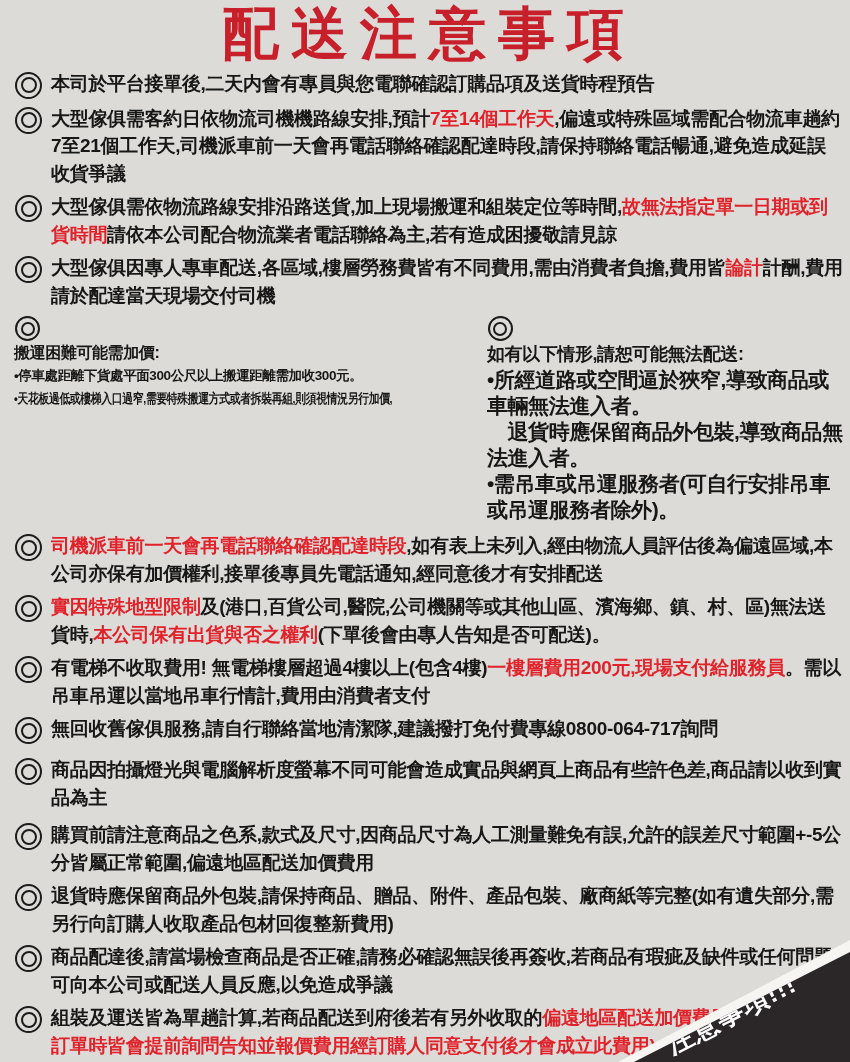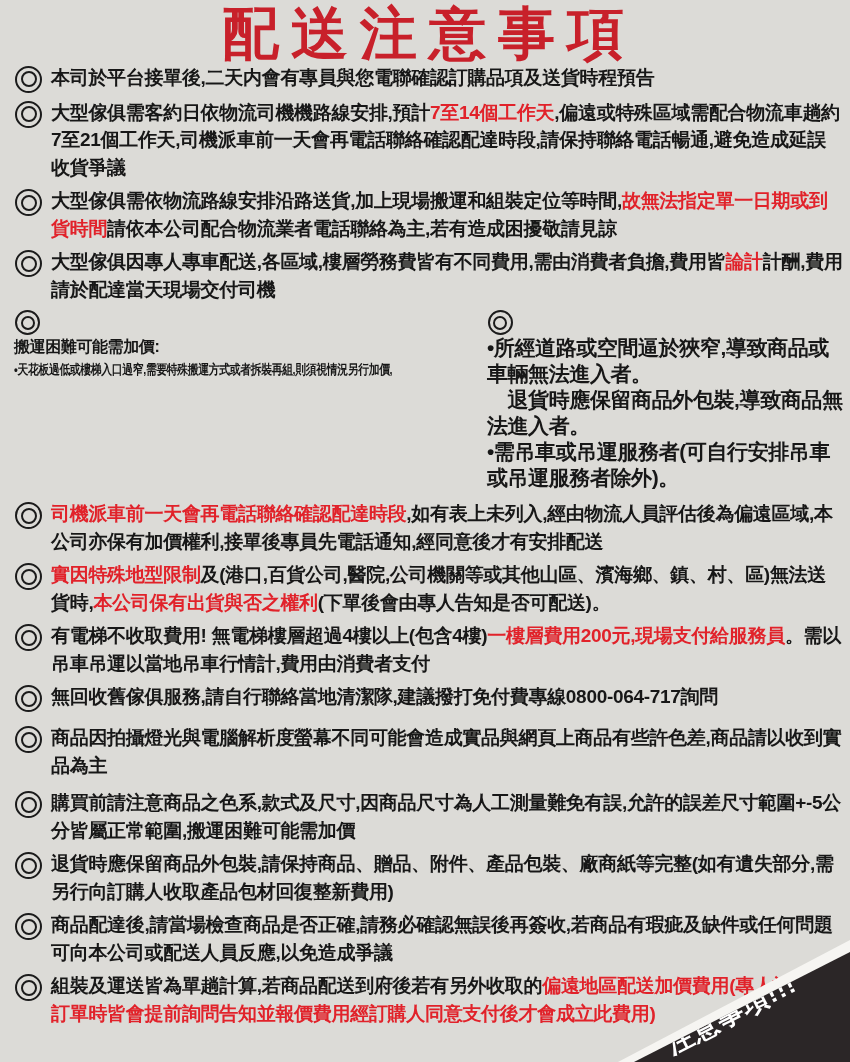--- a/index.html
+++ b/index.html
@@ -4,21 +4,21 @@
 <style>
   html,body{margin:0;padding:0;}
   body{
     width:850px;height:1062px;overflow:hidden;position:relative;
     background:#dcdbd7;color:#171717;
     font-family:"Liberation Sans","DejaVu Sans",sans-serif;
     font-weight:bold;
   }
   .page{padding:4px 6px 0 14px;}
   .title{text-align:center;margin:0;font-weight:bold;line-height:1.05;}
-  .t-red{color:#c8202a;font-size:57px;letter-spacing:12px;margin-bottom:0;}
+  .t-red{color:#c8202a;font-size:57px;letter-spacing:12px;margin-bottom:6px;}
   .t-blue{color:#1c3a9e;font-size:59px;letter-spacing:13px;margin:2px 0 8px 0;}
   .row{display:flex;align-items:flex-start;margin:0 0 6px 0;justify-content:space-between;}
   .txt{font-size:19px;line-height:27.5px;letter-spacing:-0.3px;flex:1;}
   .c-k{color:#171717;}
   .c-r{color:#e1222a;}
   .ring{box-sizing:border-box;width:27px;height:27px;border:2.5px solid #1b1b1b;border-radius:50%;
         display:flex;align-items:center;justify-content:center;flex:0 0 auto;margin:2px 9px 0 1px;}
   .ring-i{box-sizing:border-box;width:16px;height:16px;border:2.5px solid #1b1b1b;border-radius:50%;}
   
   .cols{align-items:flex-start;margin-bottom:9px;}
@@ -75,28 +75,30 @@
         </span>
         <div class="txt"><span class="c-k">大型傢俱因專人專車配送,各區域,樓層勞務費皆有不同費用,需由消費者負擔,費用皆</span><span class="c-r">論計</span><span class="c-k">計酬,費用請於配達當天現場交付司機</span></div>
       </div>
       <div class="row cols">
         <div class="col col0">
           <span class="ring">
             <span class="ring-i"></span>
           </span>
           <div class="colbody">
             <div class="colhead">搬運困難可能需加價:</div>
+            <div class="sub">•停車處距離下貨處平面300公尺以上搬運距離需加收300元。</div>
             <div class="sub">•天花板過低或樓梯入口過窄,需要特殊搬運方式或者拆裝再組,則須視情況另行加價,</div>
           </div>
         </div>
         <div class="col col1">
           <span class="ring">
             <span class="ring-i"></span>
           </span>
           <div class="colbody">
+            <div class="colhead">如有以下情形,請恕可能無法配送:</div>
             <div class="sub">•所經道路或空間逼於狹窄,導致商品或車輛無法進入者。</div>
             <div class="sub">　退貨時應保留商品外包裝,導致商品無法進入者。</div>
             <div class="sub">•需吊車或吊運服務者(可自行安排吊車或吊運服務者除外)。</div>
           </div>
         </div>
       </div>
       <div class="row">
         <span class="ring">
           <span class="ring-i"></span>
         </span>
@@ -123,21 +125,21 @@
       <div class="row">
         <span class="ring">
           <span class="ring-i"></span>
         </span>
         <div class="txt"><span class="c-k">商品因拍攝燈光與電腦解析度螢幕不同可能會造成實品與網頁上商品有些許色差,商品請以收到實品為主</span></div>
       </div>
       <div class="row">
         <span class="ring">
           <span class="ring-i"></span>
         </span>
-        <div class="txt"><span class="c-k">購買前請注意商品之色系,款式及尺寸,因商品尺寸為人工測量難免有誤,允許的誤差尺寸範圍+-5公分皆屬正常範圍,搬運困難可能需加價</span></div>
+        <div class="txt"><span class="c-k">購買前請注意商品之色系,款式及尺寸,因商品尺寸為人工測量難免有誤,允許的誤差尺寸範圍+-5公分皆屬正常範圍,偏遠地區配送加價費用</span></div>
       </div>
     </div>
 
   <div class="list" data-list="1">
       <div class="row">
         <span class="ring">
           <span class="ring-i"></span>
         </span>
         <div class="txt"><span class="c-k">退貨時應保留商品外包裝,請保持商品、贈品、附件、產品包裝、廠商紙等完整(如有遺失部分,需另行向訂購人收取產品包材回復整新費用)</span></div>
       </div>

